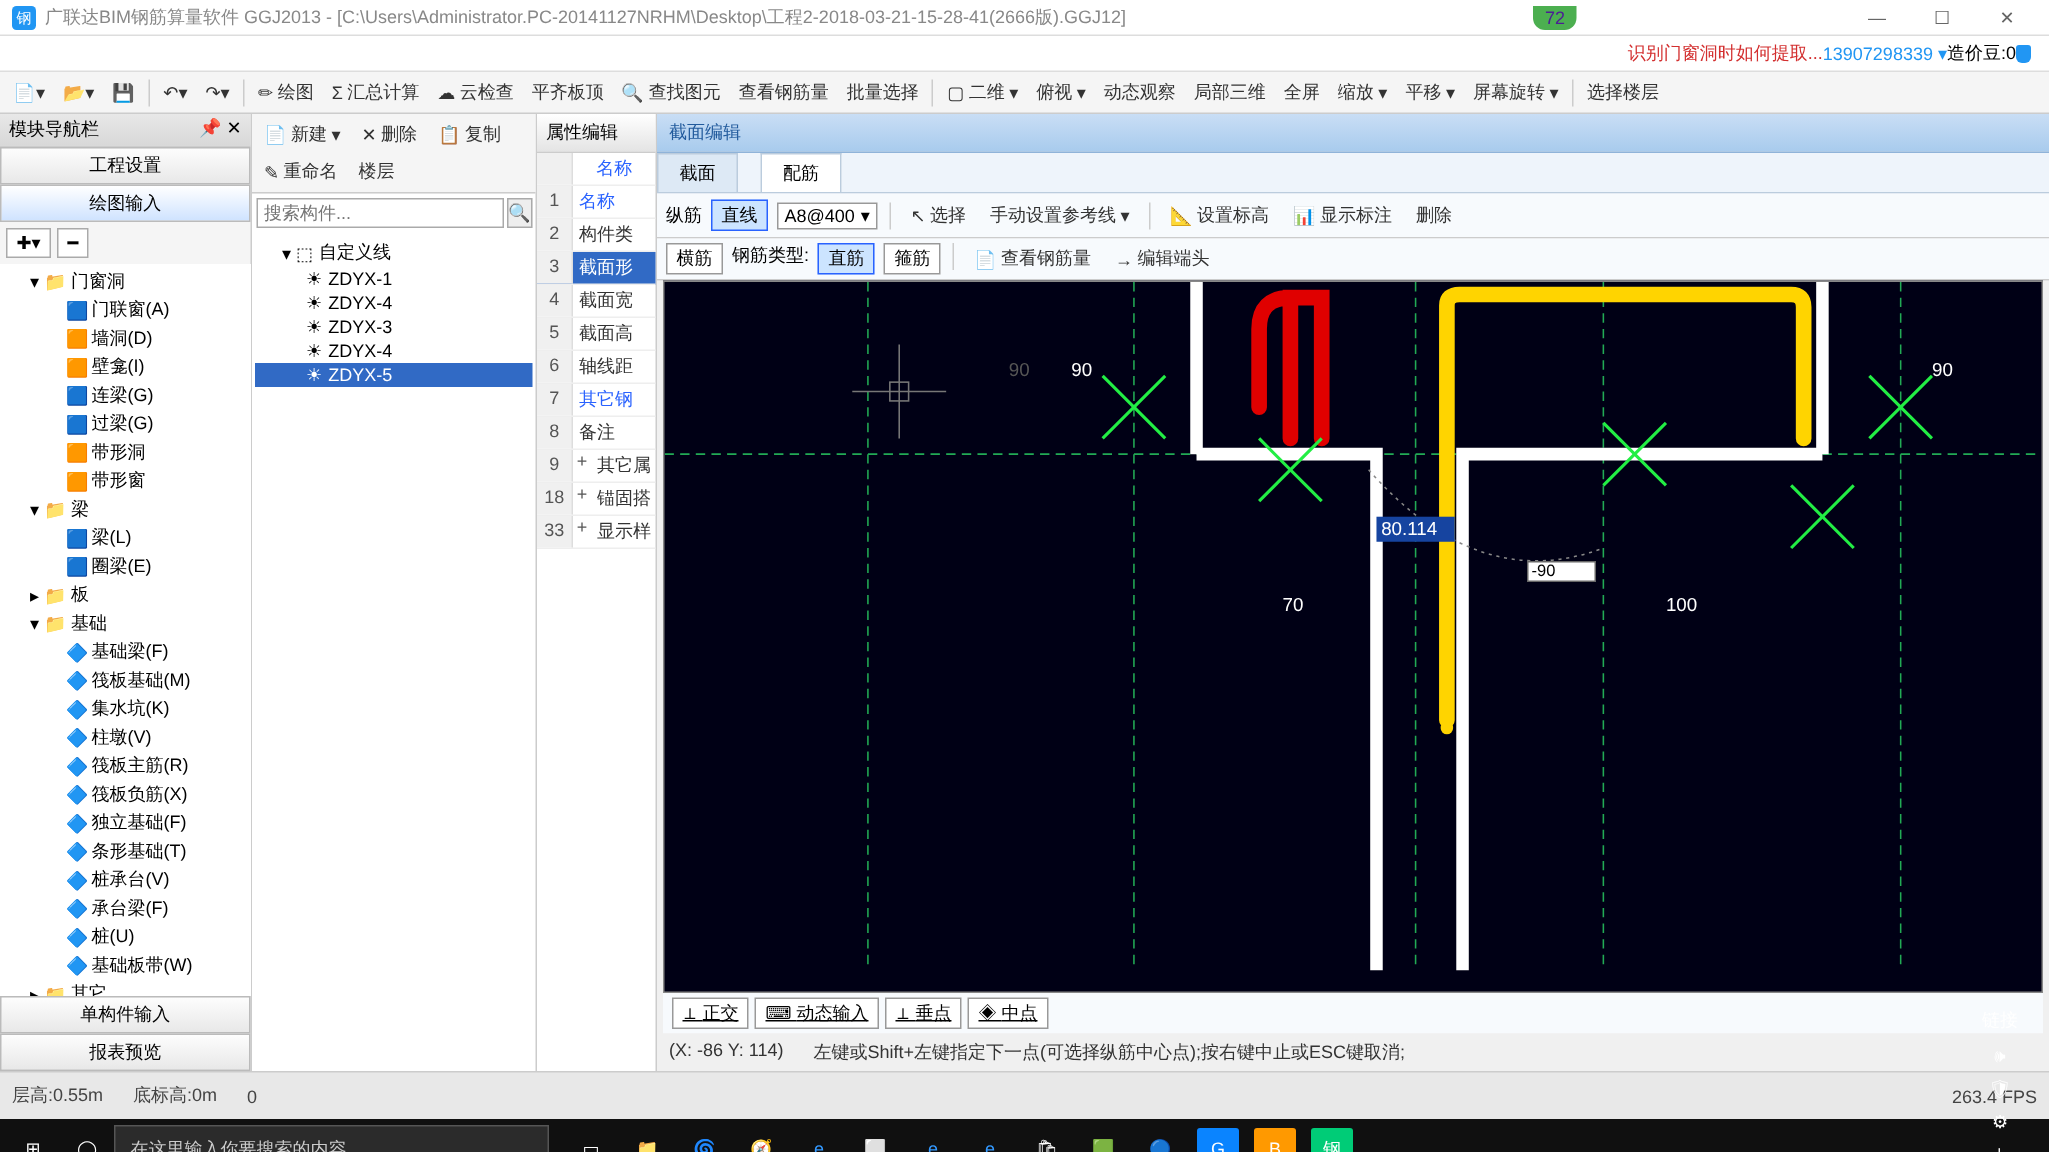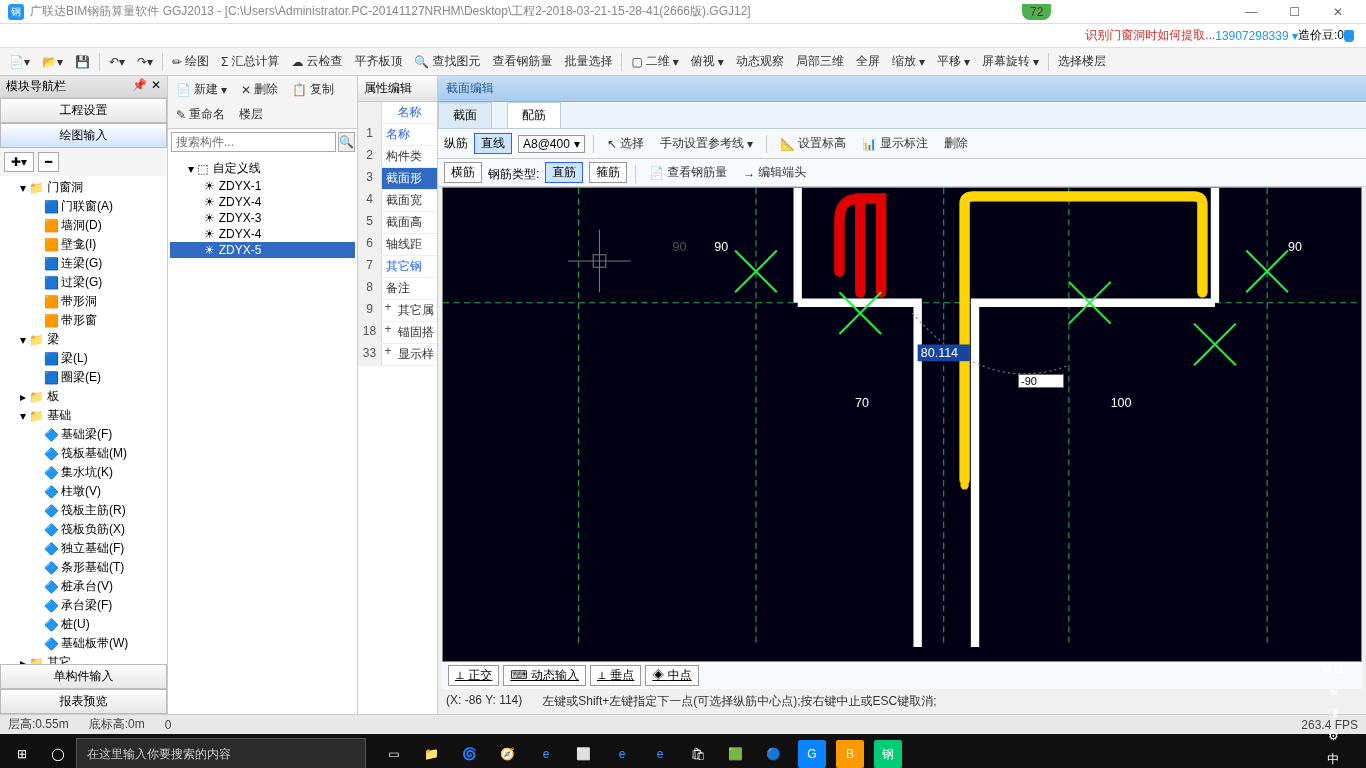--- a/index.html
+++ b/index.html
@@ -1,20 +1,20 @@
 <!DOCTYPE html>
 <html><head>
 <meta charset="utf-8">
 <style>
 * { margin: 0; padding: 0; box-sizing: border-box; font-family: "Microsoft YaHei", sans-serif; font-size: 12px; }
 body { background: #f0f0f0; overflow: hidden; width: 1366px; height: 768px; }
 .titlebar { height: 24px; background: #fff; display: flex; align-items: center; padding: 0 8px; color: #888; border-bottom: 1px solid #ddd; }
 .titlebar .app-icon { width: 16px; height: 16px; background: #2196F3; border-radius: 3px; margin-right: 6px; display: flex; align-items: center; justify-content: center; color: #fff; font-size: 10px; }
 .titlebar .title { flex: 1; white-space: nowrap; overflow: hidden; }
-.titlebar .badge { background: #4CAF50; color: #7f1d1d; padding: 1px 8px; border-radius: 0 0 8px 8px; margin: 0 180px; }
+.titlebar .badge { background: #4CAF50; color: #4c1d95; padding: 1px 8px; border-radius: 0 0 8px 8px; margin: 0 180px; }
 .titlebar .win-btns span { display: inline-block; width: 40px; text-align: center; color: #666; }
 .infobar { height: 24px; background: #fff; display: flex; align-items: center; justify-content: flex-end; padding: 0 12px; border-bottom: 1px solid #ddd; }
 .infobar .tip { color: #d32f2f; }
 .infobar .acct { color: #2196F3; }
 .infobar .bell { width: 10px; height: 12px; background: #2196F3; display: inline-block; border-radius: 2px 2px 4px 4px; }
 .maintoolbar { height: 28px; background: #f5f5f5; display: flex; align-items: center; padding: 0 4px; gap: 2px; border-bottom: 1px solid #ccc; white-space: nowrap; }
 .tbtn { padding: 2px 5px; display: flex; align-items: center; gap: 3px; color: #333; cursor: pointer; }
 .sep { width: 1px; height: 18px; background: #ccc; margin: 0 2px; }
 .main { display: flex; height: 638px; }
 .left-nav { width: 168px; background: #f5f5f5; border-right: 1px solid #ccc; display: flex; flex-direction: column; }
@@ -45,30 +45,30 @@
 .prop-row.blue .rlabel { color: #2962FF; }
 .prop-row.sel { background: #316AC5; color: #fff; }
 .prop-row.sel .rlabel { color: #ffffff; }
 .prop-row .exp { width: 12px; text-align: center; color: #555; }
 .canvas-col { flex: 1; display: flex; flex-direction: column; }
 .canvas-title { background: linear-gradient(#c9def5,#a8cbed); padding: 4px 8px; color: #215a9c; border-bottom: 1px solid #8fb3d9; }
 .canvas-tabs { display: flex; background: #eef4fb; border-bottom: 1px solid #bcd; gap: 16px; }
 .ctab { padding: 4px 14px; border: 1px solid #bcd; border-bottom: none; background: #dde9f5; margin-right: -1px; cursor: pointer; }
 .ctab.active { background: #fff; }
 .canvas-tb { padding: 4px 6px; display: flex; align-items: center; gap: 6px; background: #f7fafd; border-bottom: 1px solid #ccc; flex-wrap: wrap; }
-.canvas-tb2 { padding: 3px 6px; display: flex; align-items: flex-end; gap: 6px; background: #f7fafd; border-bottom: 1px solid #ccc; }
+.canvas-tb2 { padding: 3px 6px; display: flex; align-items: flex-start; gap: 6px; background: #f7fafd; border-bottom: 1px solid #ccc; }
 .tag-btn { border: 1px solid #999; padding: 1px 6px; background: #fff; cursor: pointer; }
 .tag-btn.active { background: #cce4ff; border-color: #2962FF; }
 .combo { border: 1px solid #999; padding: 1px 4px; background: #fff; display: flex; align-items: center; gap: 4px; }
 .canvas-view { flex: 1; background: #000015; position: relative; border: 1px solid #888; margin: 0 4px; overflow: hidden; }
 .canvas-svg { position: absolute; inset: 0; }
 .dim-input { position: absolute; background: #fff; border: 1px solid #666; padding: 0 2px; font-size: 11px; }
 .canvas-snap { padding: 3px 6px; display: flex; gap: 4px; background: #f7fafd; margin: 0 4px; text-decoration: underline; }
 .canvas-status { padding: 4px 8px; display: flex; gap: 20px; color: #333; background: #f0f0f0; }
-.statusbar { height: 20px; background: #e8e8e8; display: flex; align-items: center; padding: 0 8px; gap: 20px; color: #444; border-top: 1px solid #ccc; }
+.statusbar { height: 32px; background: #e8e8e8; display: flex; align-items: center; padding: 0 8px; gap: 20px; color: #444; border-top: 1px solid #ccc; }
 .statusbar .fps { margin-left: auto; text-align: right; }
 .taskbar { height: 40px; background: #101010; display: flex; align-items: center; color: #fff; }
 .taskbar .start { width: 44px; height: 40px; display: flex; align-items: center; justify-content: center; }
 .taskbar .search { flex: 0 0 290px; background: #2b2b2b; height: 32px; margin: 0 4px; display: flex; align-items: center; padding: 0 10px; color: #ccc; gap: 8px; border: 1px solid #555; }
 .taskbar .tray { margin-left: auto; display: flex; align-items: center; gap: 8px; padding-right: 6px; font-size: 11px; flex-direction: column; }
 .taskbar .tbicons { display: flex; gap: 10px; padding: 0 10px; }
 .taskbar .ticn { width: 28px; height: 28px; display: flex; align-items: center; justify-content: center; border-radius: 2px; }
 .clock { text-align: center; line-height: 1.2; }
 </style>
 </head>

